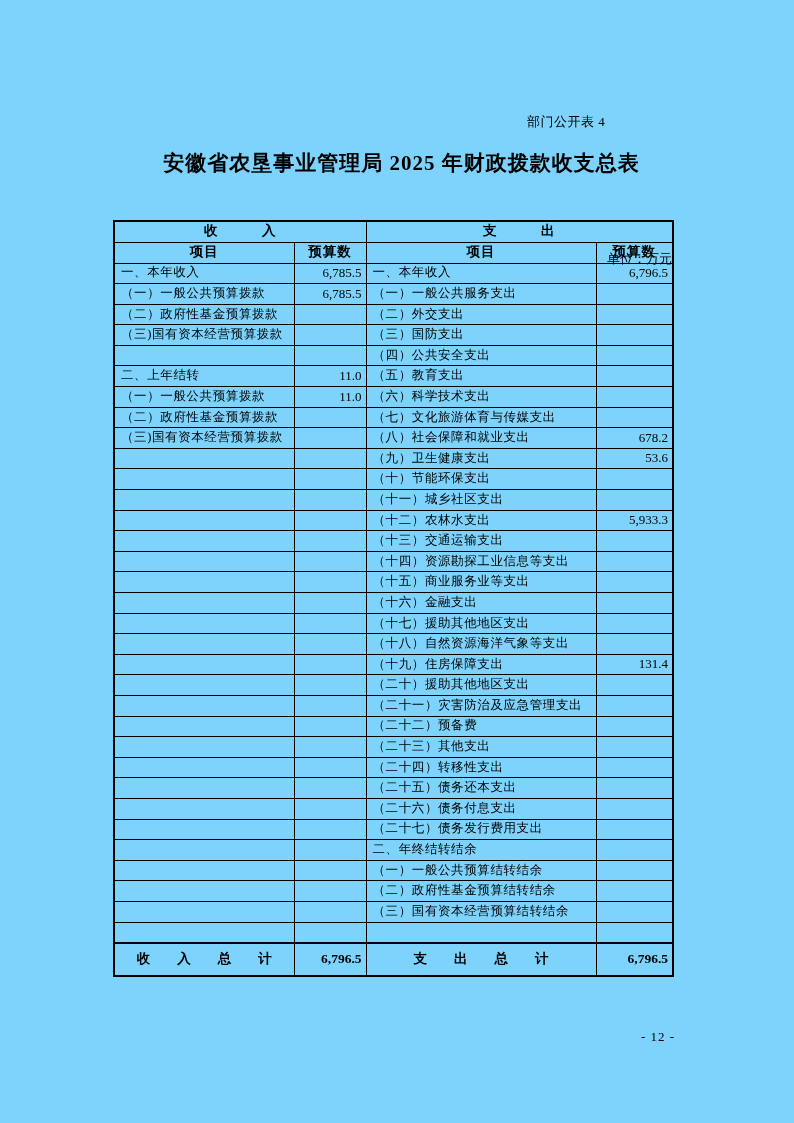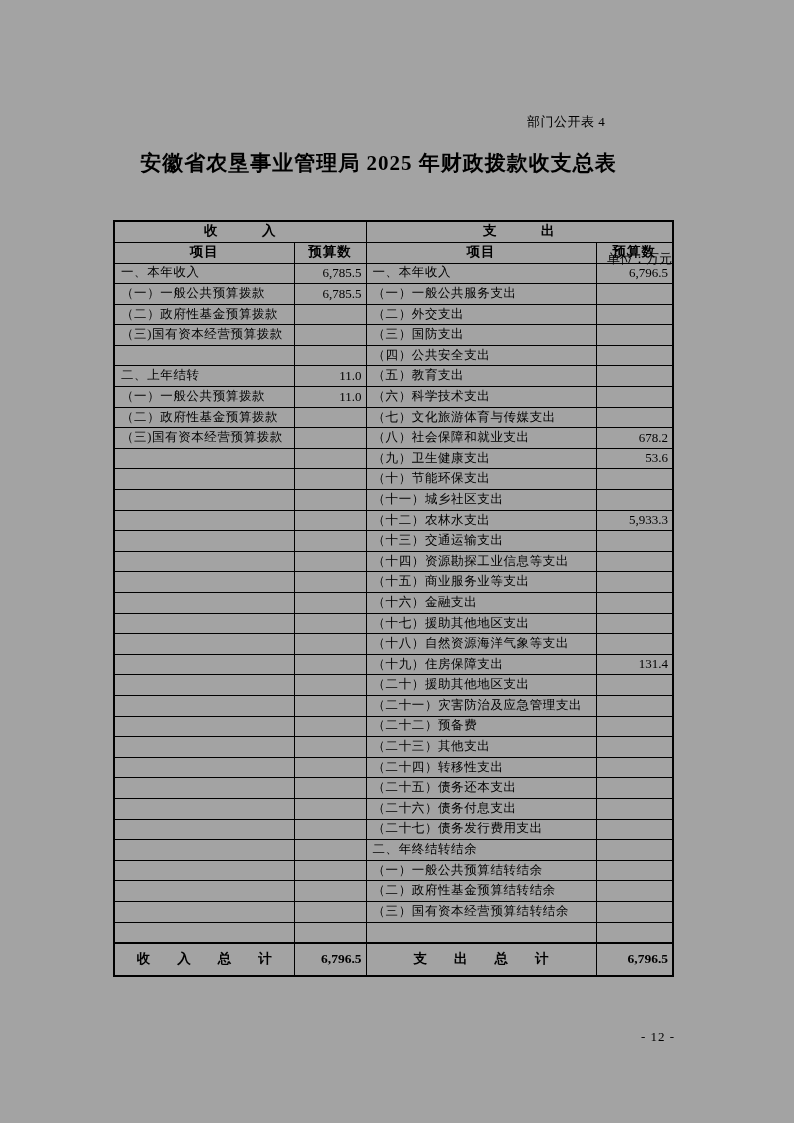--- a/index.html
+++ b/index.html
@@ -4,37 +4,37 @@
 <style>
   html, body {
     margin: 0;
     padding: 0;
     background: #ffffff;
   }
   .page {
     position: relative;
     width: 794px;
     height: 1123px;
-    background: #a3a3a3;
+    background: #7dd3fc;
     color: #000000;
     font-family: "Liberation Serif", "DejaVu Serif", serif;
     overflow: hidden;
   }
   .corner-note {
     position: absolute;
     top: 113px;
     left: 527px;
     font-size: 13px;
     letter-spacing: 0.5px;
     white-space: nowrap;
   }
   .doc-title {
     position: absolute;
     top: 149px;
-    left: 79px;
+    left: 102px;
     width: 599px;
     margin: 0;
     text-align: center;
     font-size: 21px;
     font-weight: bold;
     letter-spacing: 1px;
     white-space: nowrap;
   }
   .unit-label {
     position: absolute;

